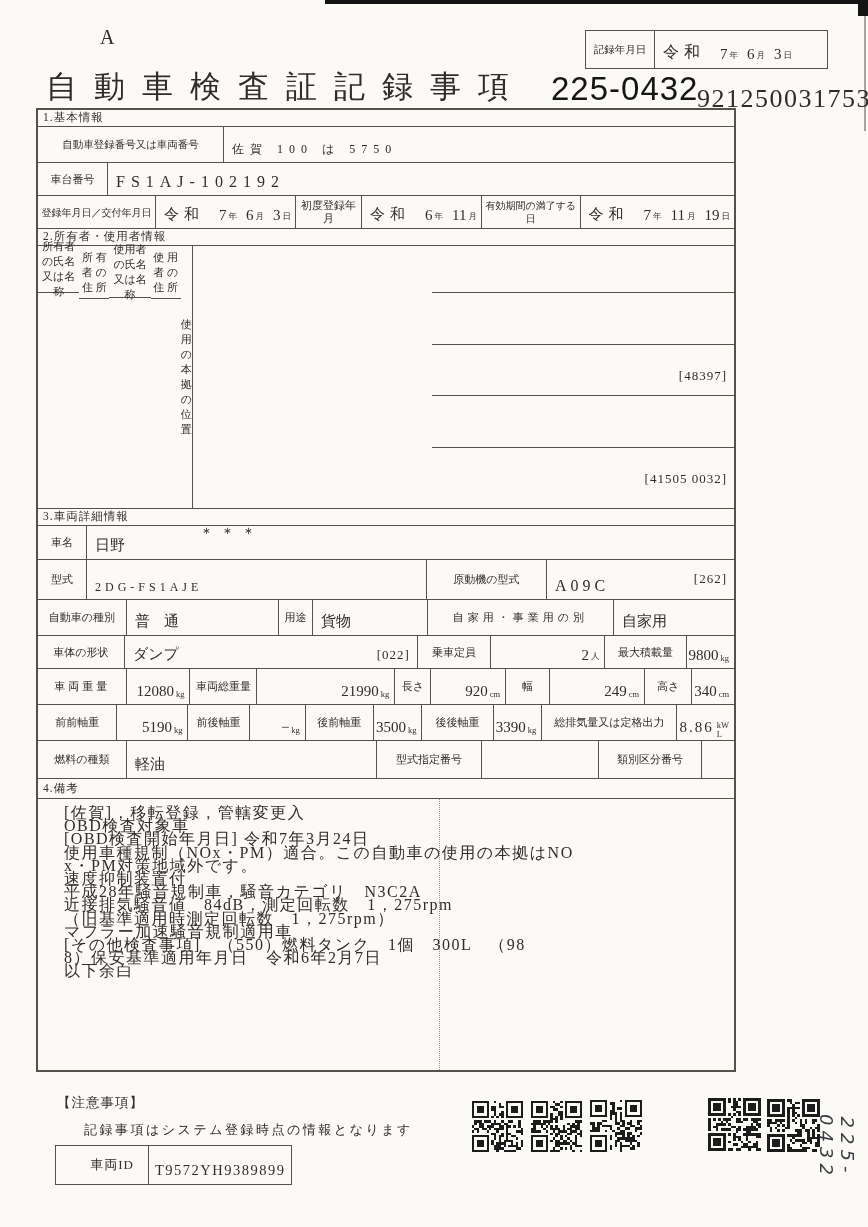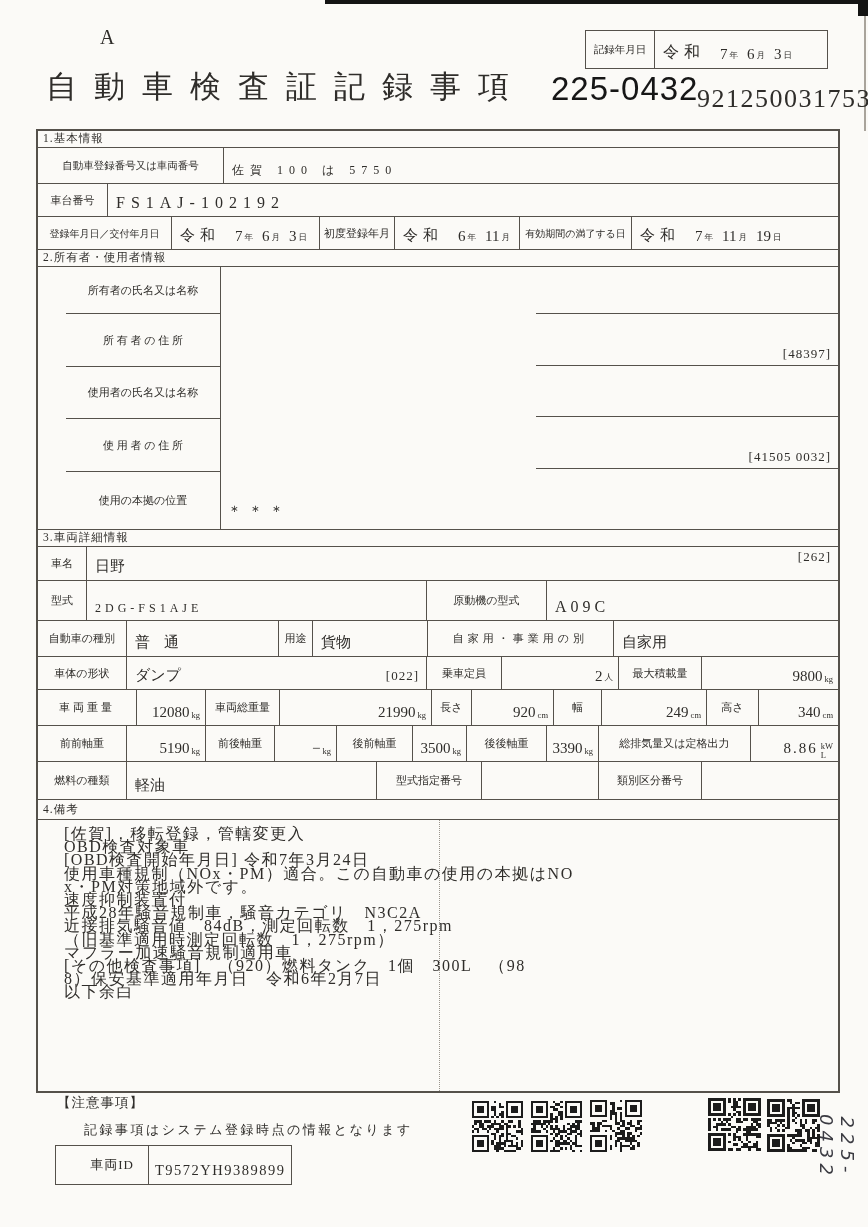--- a/index.html
+++ b/index.html
@@ -15,38 +15,38 @@
   .scan-strip{position:absolute;background:#141414;}
   
   .corner-mark{position:absolute;left:100px;top:26px;font-size:20px;letter-spacing:2px;}
   .doc-title{position:absolute;left:46px;top:66px;font-size:31px;letter-spacing:17px;white-space:nowrap;}
   .stamp-code{position:absolute;left:551px;top:70px;font-family:"Liberation Sans","DejaVu Sans",sans-serif;font-size:33px;letter-spacing:1px;color:var(--stamp);}
   .doc-number{position:absolute;left:697px;top:84px;font-size:26px;letter-spacing:1.5px;}
   .record-date-box{position:absolute;left:585px;top:30px;width:241px;height:37px;border:1.5px solid var(--border);display:flex;}
   .record-date-box .lbl{width:68px;border-right:1px solid var(--border);font-size:10.5px;display:flex;align-items:center;justify-content:center;}
   .record-date-box .val{flex:1;display:flex;align-items:flex-end;padding:0 6px 5px 8px;}
   
-  .doc-table{position:absolute;left:36px;top:129px;width:804px;border:2px solid var(--border);box-sizing:border-box;background:transparent;}
+  .doc-table{position:absolute;left:36px;top:108px;width:700px;border:2px solid var(--border);box-sizing:border-box;background:transparent;}
   .trow{display:flex;border-bottom:1px solid var(--border);box-sizing:border-box;}
   .trow:last-child{border-bottom:none;}
   .sec-head{height:16px;font-size:11.5px;line-height:15px;padding-left:5px;border-bottom:1px solid var(--border);letter-spacing:1px;}
   .cell{box-sizing:border-box;border-right:1px solid var(--border);position:relative;}
   .cell:last-child{border-right:none;}
   .lblc{display:flex;align-items:center;justify-content:center;font-size:11px;text-align:center;line-height:13px;}
   .valc{display:flex;align-items:flex-end;padding:0 4px 4px 8px;font-size:15px;white-space:nowrap;}
   .valc.right{justify-content:flex-end;padding-right:5px;padding-left:2px;}
   .n{font-size:15px;}
   .u{font-size:8.5px;margin-left:2px;margin-bottom:1px;letter-spacing:0;}
   .date .era{letter-spacing:5px;margin-right:6px;}
   .date .n{margin-left:9px;}
   .unit-stack{display:inline-flex;flex-direction:column;align-items:flex-start;font-size:8.5px;line-height:9px;margin-left:3px;transform:translateY(3px);}
-  .code-note{position:absolute;font-size:13px;letter-spacing:1px;}
+  .code-note{position:absolute;font-size:13px;letter-spacing:1px;margin-top:43px;}
   
   .owner-grid{display:flex;border-bottom:1px solid var(--border);}
-  .owner-labels{width:154px;border-right:1px solid var(--border);display:flex;flex-direction:column;padding-left:28px;}
+  .owner-labels{width:154px;border-right:1px solid var(--border);display:flex;flex-direction:row;}
   .owner-labels .olbl{display:flex;align-items:center;justify-content:center;font-size:11px;border-bottom:1px solid var(--border);text-align:center;}
   .owner-labels .olbl:last-child{border-bottom:none;}
   .owner-values{flex:1;position:relative;}
   .partial-line{position:absolute;right:0;width:302px;border-bottom:1px solid var(--border);height:0;}
   
   .remarks-box{position:relative;height:271px;}
   .remarks-divider{position:absolute;left:401px;top:0;bottom:0;border-left:1px dotted #9a958d;}
   .remarks-text{position:absolute;left:26px;top:7px;font-size:16px;line-height:13.2px;letter-spacing:1.5px;white-space:nowrap;}
   
   .notice-head{position:absolute;left:57px;top:1094px;font-size:13.5px;letter-spacing:1px;}
@@ -276,21 +276,21 @@
           <div>[佐賀]，移転登録，管轄変更入</div>
           <div>OBD検査対象車</div>
           <div>[OBD検査開始年月日] 令和7年3月24日</div>
           <div>使用車種規制（NOx・PM）適合。この自動車の使用の本拠はNO</div>
           <div>x・PM対策地域外です。</div>
           <div>速度抑制装置付</div>
           <div>平成28年騒音規制車，騒音カテゴリ　N3C2A</div>
           <div>近接排気騒音値　84dB，測定回転数　1，275rpm</div>
           <div>（旧基準適用時測定回転数　1，275rpm）</div>
           <div>マフラー加速騒音規制適用車</div>
-          <div>[その他検査事項]　（920）燃料タンク　1個　300L　（98</div>
+          <div>[その他検査事項]　（550）燃料タンク　1個　300L　（98</div>
           <div>8）保安基準適用年月日　令和6年2月7日</div>
           <div>以下余白</div>
         </div>
     </div>
 
   </div>
 
   <div class="notice-head">【注意事項】</div>
   <div class="notice-text">記録事項はシステム登録時点の情報となります</div>
 

